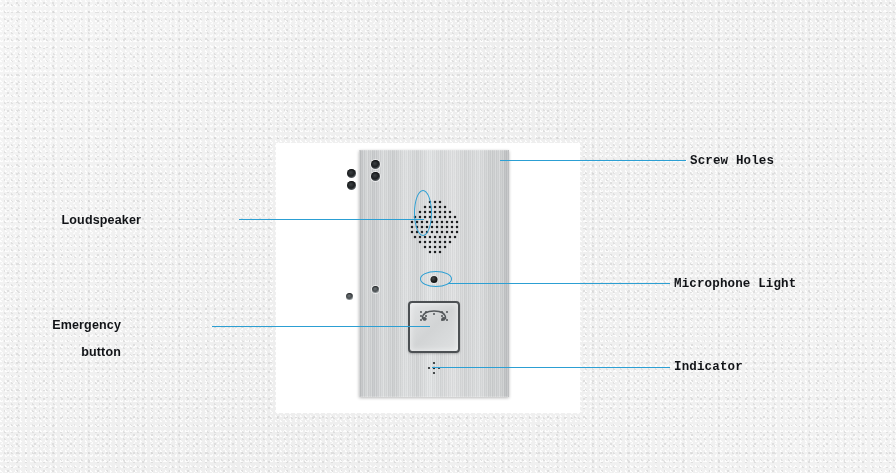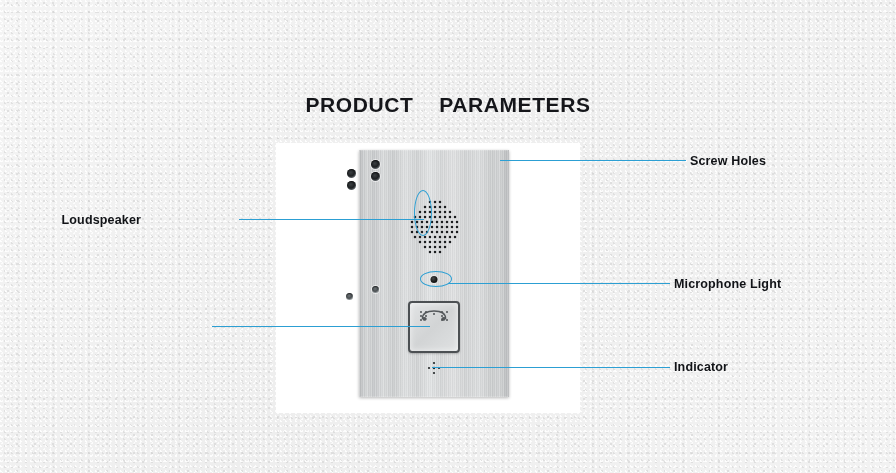--- a/index.html
+++ b/index.html
@@ -133,30 +133,29 @@
   .leader{
     position:absolute;height:0;border-top:1.4px solid #2c9fd3;z-index:5;
   }
 
   
   .label{
     position:absolute;
     font-size:12.5px;font-weight:bold;color:#111317;
     letter-spacing:.15px;white-space:nowrap;z-index:7;
   }
-  .label.right{text-align:center;}
+  .label.right{text-align:center;font-family:Liberation Mono, monospace;}
   .label.left{text-align:right;}
   .label .l2{display:block;margin-top:13px;}
 </style>
 </head>
 <body>
 
 <div id="page">
 
-  <div id="title">PRODUCT    PARAMETERS</div>
 
   <div id="photo-card">
   </div>
 
   <div id="panel">
 
     <div class="screw s-tl"></div>
     <div class="screw s-tr"></div>
     <div class="screw small s-ml"></div>
     <div class="screw small s-mr"></div>
@@ -305,16 +304,20 @@
   <div class="leader" style="left:448px;top:283px;width:222px;"></div>
   <div class="leader" style="left:212px;top:326px;width:218px;"></div>
   <div class="leader" style="left:432px;top:367px;width:238px;"></div>
 
   <div class="label right" style="left:690px;top:154px;">Screw Holes</div>
 
   <div class="label left" style="right:755px;top:213px;">Loudspeaker</div>
 
   <div class="label right" style="left:674px;top:277px;">Microphone Light</div>
 
+  <div class="label left" style="right:775px;top:318px;">
+    <span>Emergency</span>
+    <span class="l2">button</span>
+  </div>
 
   <div class="label right" style="left:674px;top:360px;">Indicator</div>
 
 </div>
 
 </body></html>

